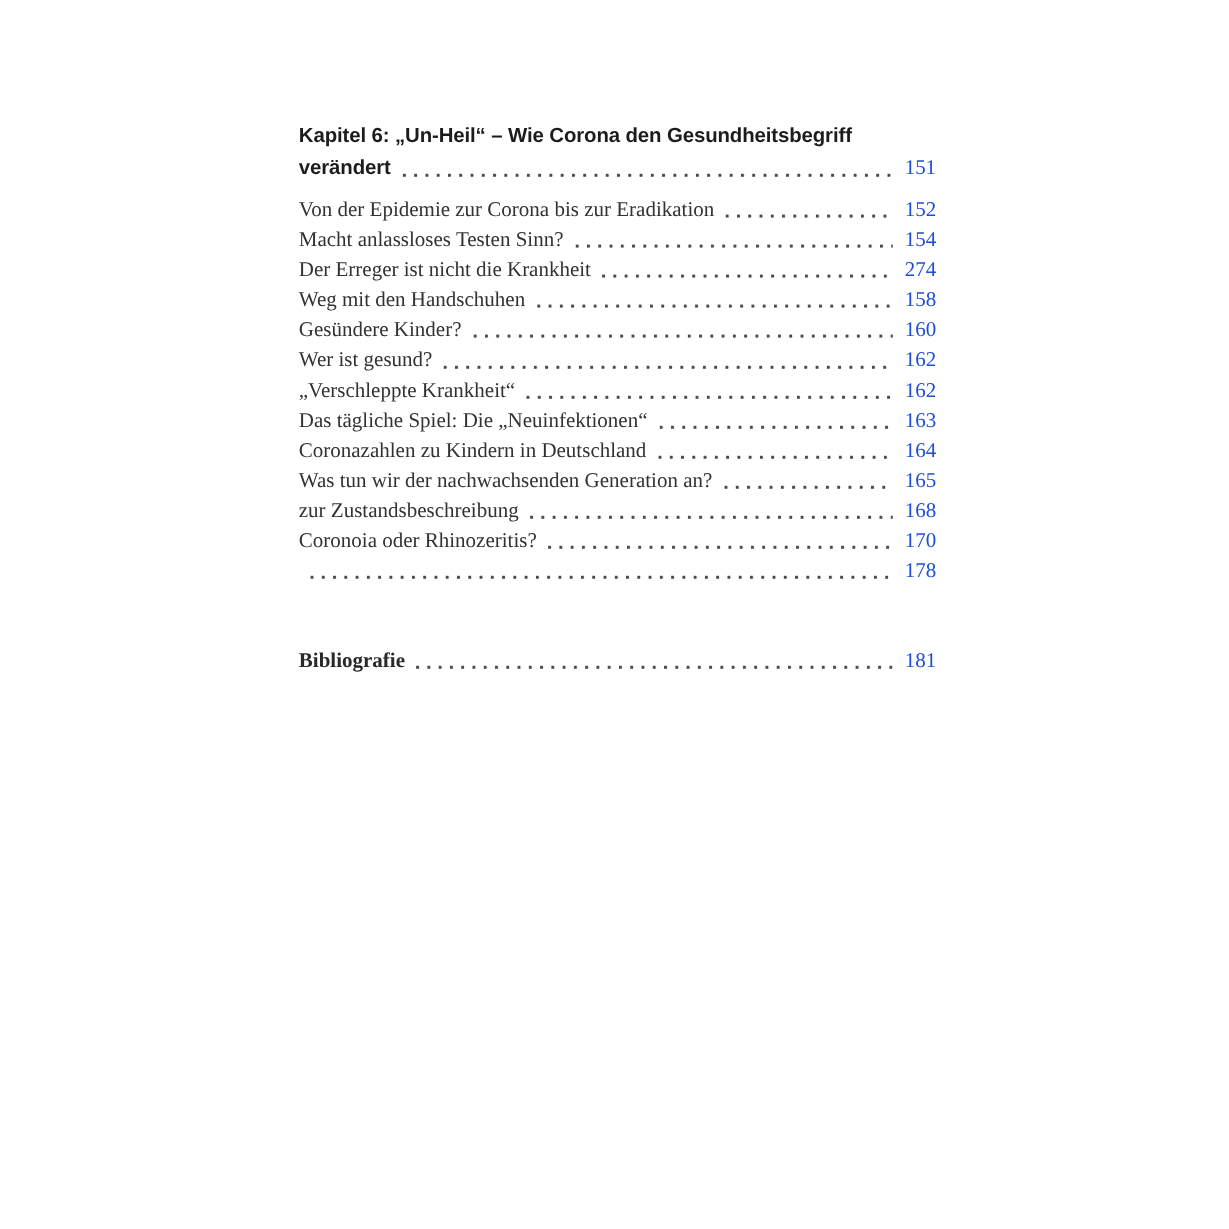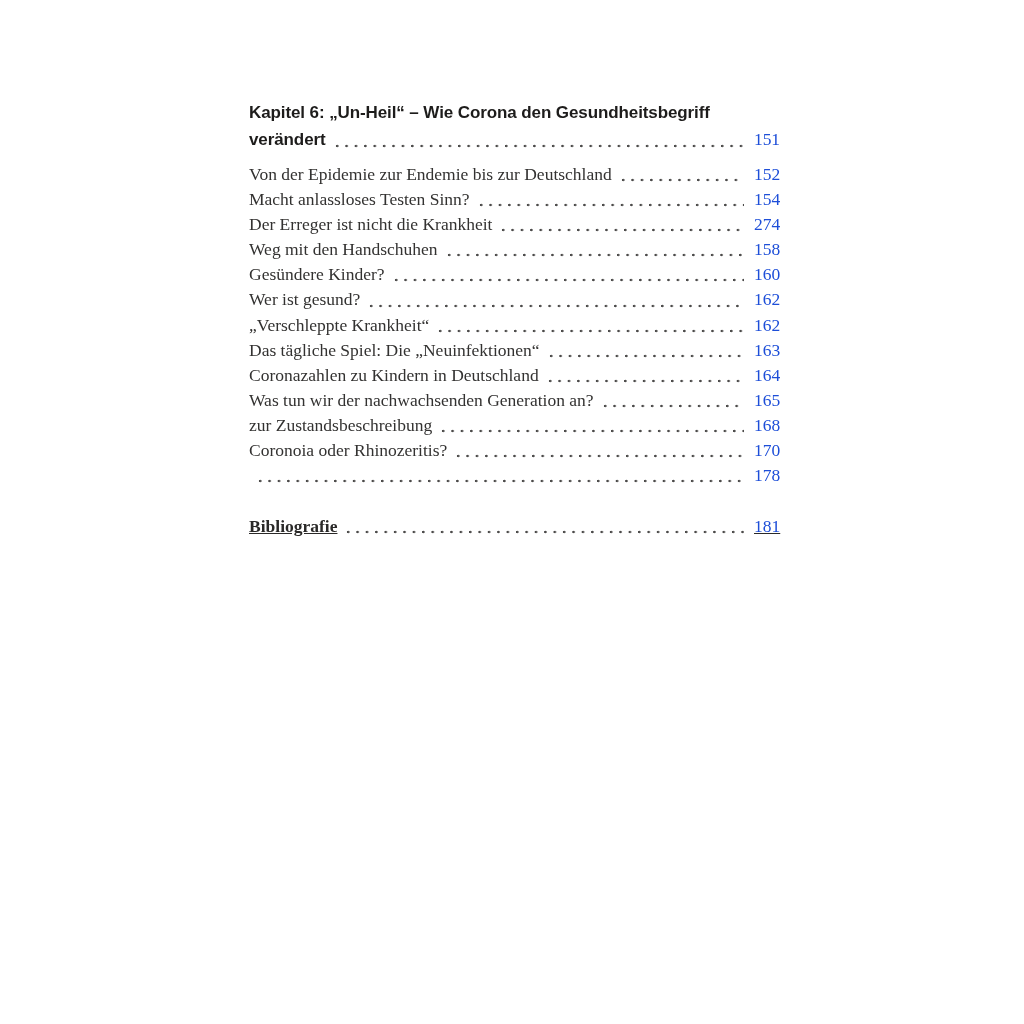--- a/index.html
+++ b/index.html
@@ -64,24 +64,23 @@
     font-variant-numeric: oldstyle-nums;
   }
   .entries .entry-wrap {
     line-height: 25.1px;
     font-size: 17.5px;
   }
   .entries .entry-wrap + .row {
     line-height: 22.3px;
   }
   .bib-row {
-    margin-top: 26px;
+    margin-top: 50px;
     font-weight: bold;
     color: #2a2928;
-    text-decoration: underline;
   }
   .bib-row .title {
     font-family: "Liberation Serif", serif;
   }
 </style>
 </head>
 <body>
 
 <div class="page">
   <div class="content">
@@ -91,21 +90,21 @@
       <div class="row">
         <span>verändert</span>
         <span class="leader"></span>
         <span class="pagenum">151</span>
       </div>
     </div>
 
     <div class="entries">
 
     <div class="row">
-          <span class="title">Von der Epidemie zur Endemie bis zur Deutschland</span>
+          <span class="title">Von der Epidemie zur Corona bis zur Eradikation</span>
           <span class="leader"></span>
           <span class="pagenum">152</span>
         </div>
         <div class="row">
           <span class="title">Macht anlassloses Testen Sinn?</span>
           <span class="leader"></span>
           <span class="pagenum">154</span>
         </div>
         <div class="row">
           <span class="title">Der Erreger ist nicht die Krankheit</span>

